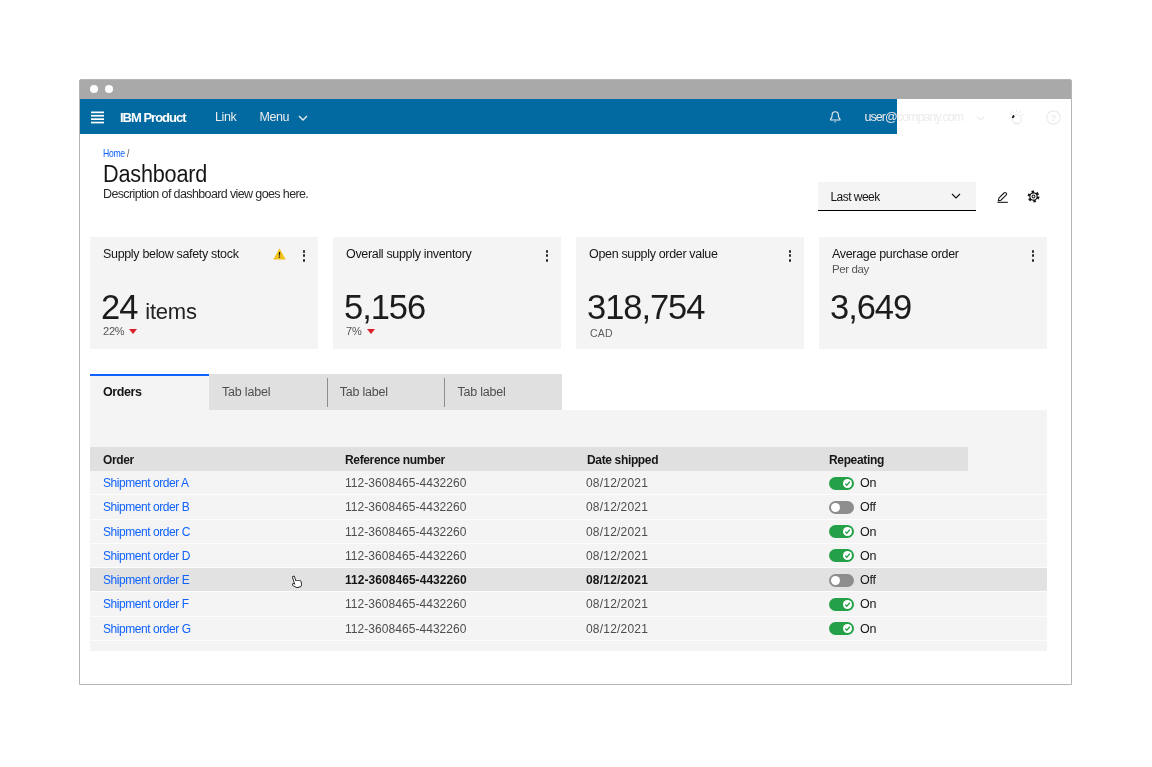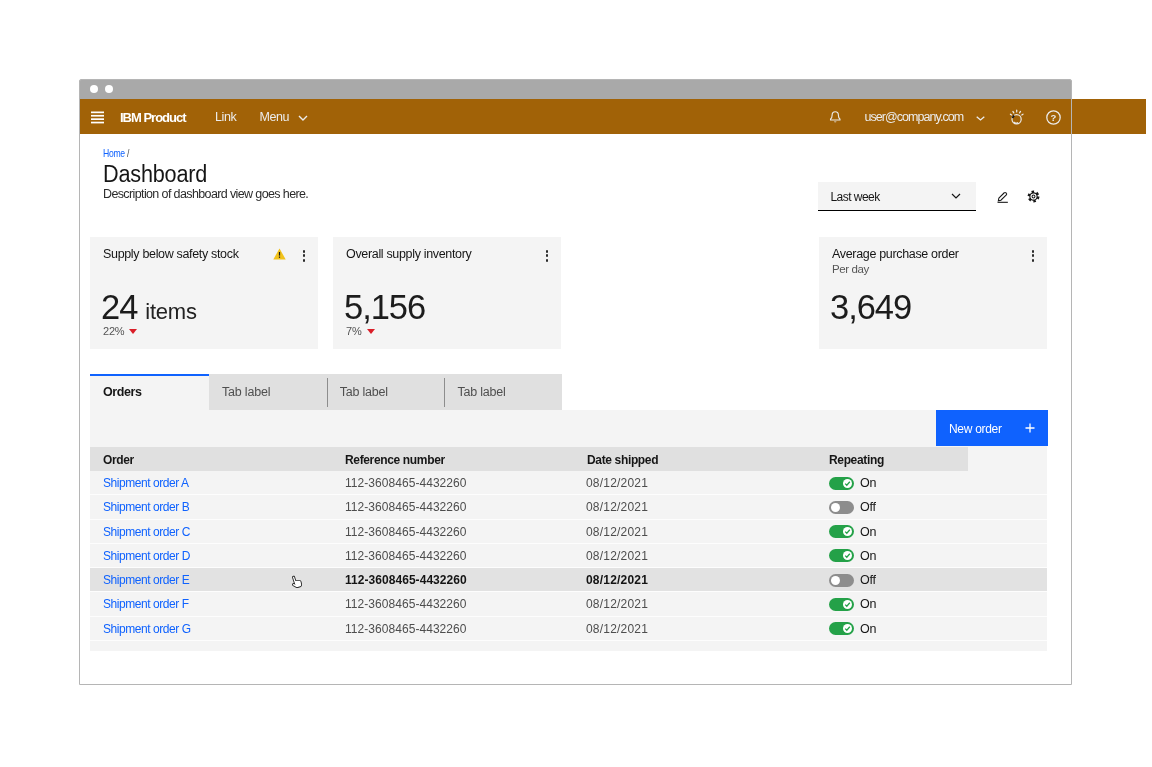--- a/index.html
+++ b/index.html
@@ -2,21 +2,21 @@
 <html><head>
 <meta charset="utf-8">
 <style>
 * { margin:0; padding:0; box-sizing:border-box; }
 html,body { width:1152px; height:767px; background:#fff; font-family:"Liberation Sans",sans-serif; overflow:hidden; }
 .abs { position:absolute; }
 #frame { position:absolute; left:79px; top:79px; width:993px; height:606px; border-radius:3px 3px 0 0; background:#fff; }
 #frame::after { content:""; box-sizing:border-box; position:absolute; left:0; top:0; width:993px; height:606px; border:1px solid #b5b5b5; border-radius:3px 3px 0 0; pointer-events:none; z-index:50; }
 #titlebar { position:absolute; left:0; top:0; width:993px; height:20px; background:#a9a9a9; border-radius:3px 3px 0 0; }
 .dot { position:absolute; top:5.5px; width:8px; height:8px; border-radius:50%; background:#fff; }
-#hdr { position:absolute; left:0; top:20px; width:1067px; height:35px; background:#a16207; }
+#hdr { position:absolute; left:0; top:20px; width:818px; height:35px; background:#0369a1; }
 #hdr .t { position:absolute; top:11px; font-size:12.5px; letter-spacing:-0.4px; color:#ececec; white-space:nowrap; }
 #brand { font-weight:bold; color:#fff !important; letter-spacing:-1.0px !important; font-size:13px !important; }
 #content { position:absolute; left:0; top:55px; width:993px; height:550px; background:#fff; }
 .crumb { position:absolute; left:24px; top:13px; font-size:10.5px; color:#0f62fe; letter-spacing:-0.35px; transform:scaleX(0.82); transform-origin:0 0; white-space:nowrap; }
 .crumb .sl { color:#4c4c4c; }
 h1 { position:absolute; left:24px; top:27px; font-size:23px; font-weight:400; color:#161616; letter-spacing:-0.2px; transform:scaleX(0.94); transform-origin:0 0; white-space:nowrap; }
 .desc { position:absolute; left:24px; top:53px; font-size:12.5px; color:#2b2b2b; letter-spacing:-0.62px; }
 #dd { position:absolute; left:739px; top:48px; width:158px; height:28.5px; background:#f4f4f4; border-bottom:1px solid #000000; }
 #dd .lbl { position:absolute; left:12.5px; top:8px; font-size:12px; color:#161616; letter-spacing:-0.55px; }
 .card { position:absolute; top:103px; width:228px; height:112px; background:#f4f4f4; }
@@ -142,20 +142,30 @@
     <div class="card" style="left:254px">
       <h3>Overall supply inventory</h3>
       <div class="kebab" style="left:212.5px">
           <i></i>
           <i></i>
           <i></i>
         </div>
       <div class="val">5,156</div>
       <div class="foot">7%<span class="caret"></span></div>
     </div>
+    <div class="card" style="left:497px">
+      <h3>Open supply order value</h3>
+      <div class="kebab" style="left:212.5px">
+          <i></i>
+          <i></i>
+          <i></i>
+        </div>
+      <div class="val">318,754</div>
+      <div class="cad">CAD</div>
+    </div>
     <div class="card" style="left:740px">
       <h3>Average purchase order</h3>
       <div class="sub">Per day</div>
       <div class="kebab" style="left:212.5px">
           <i></i>
           <i></i>
           <i></i>
         </div>
       <div class="val">3,649</div>
     </div>
@@ -169,26 +179,20 @@
     <div class="tab tabg" style="left:247.7px;width:117.7px">
         <span>Tab label</span>
       </div>
     <div class="tab tabg" style="left:365.4px;width:117.6px">
         <span>Tab label</span>
       </div>
     <div class="tsep" style="left:247.7px"></div>
     <div class="tsep" style="left:365.4px"></div>
 
     <div id="panel">
-      <div id="newbtn">
-        <span class="bl">New order</span>
-        <svg class="abs" style="left:89px;top:13px" width="10" height="10" viewBox="0 0 10 10">
-            <path d="M5 0.5v9M0.5 5h9" stroke="#fff" stroke-width="1.3"></path>
-          </svg>
-      </div>
       <div id="thead">
         <span class="hc" style="left:13px">Order</span>
         <span class="hc" style="left:255px">Reference number</span>
         <span class="hc" style="left:497px">Date shipped</span>
         <span class="hc" style="left:739px">Repeating</span>
       </div>
       <div id="rows">
         <div class="row">
           <span class="c c1">Shipment order A</span>
             <span class="c c2">112-3608465-4432260</span>

